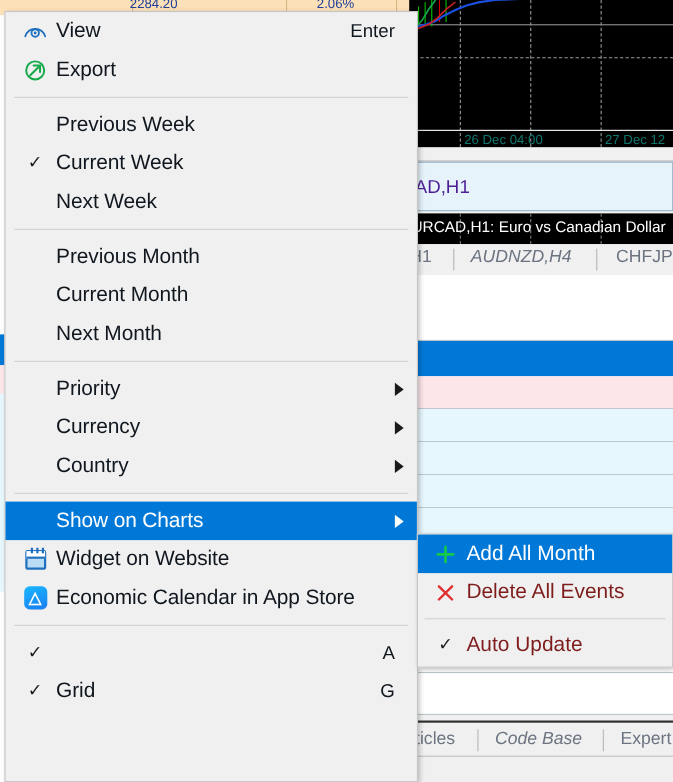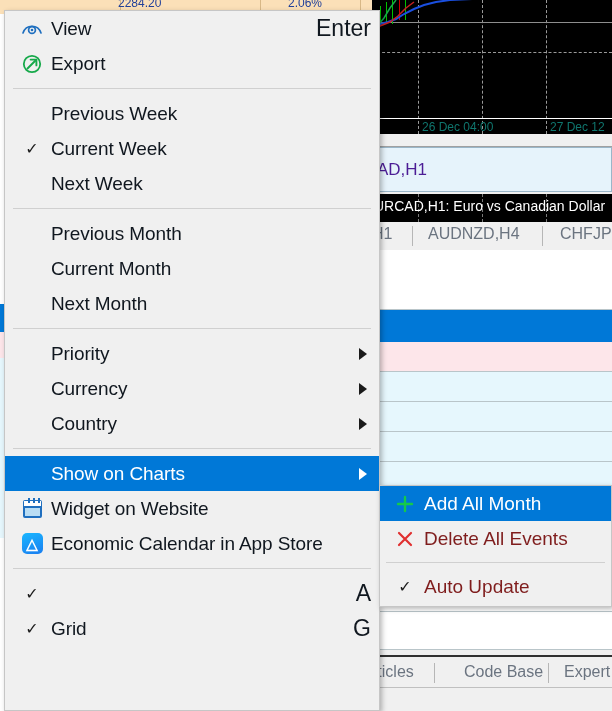--- a/index.html
+++ b/index.html
@@ -54,21 +54,21 @@
     position:absolute;left:4px;top:10px;width:376px;height:701px;
     background:#f0f0f0;border:1px solid #c6c6c6;box-sizing:border-box;
     box-shadow:2px 2px 5px rgba(0,0,0,0.28);
   }
   .mi{position:relative;height:35px;display:flex;align-items:center;cursor:default;box-sizing:border-box;}
   .mi.hl{background:#0078d7;}
   .mi .check{position:absolute;left:18px;width:18px;text-align:center;font-size:16px;color:#1a1a1a;line-height:1;}
   .mi .ico{position:absolute;left:14px;width:26px;height:26px;display:flex;align-items:center;justify-content:center;}
   .mi .lbl{position:absolute;left:46px;font-size:19px;color:#10171f;white-space:nowrap;letter-spacing:-0.1px;}
   .mi.hl .lbl{color:#ffffff;}
-  .mi .acc{position:absolute;right:8px;font-size:23px;color:#10171f;}
+  .mi .acc{position:absolute;right:20px;font-size:17px;color:#10171f;}
   .mi .arrow{position:absolute;right:12px;width:0;height:0;border-top:6px solid transparent;border-bottom:6px solid transparent;border-left:8px solid #1a1a1a;}
   .mi.hl .arrow{border-left-color:#ffffff;}
   .msep{height:1px;background:#d0d0d0;margin:7px 8px 7px 8px;}
 
   
   #submenu{
     position:absolute;left:379px;top:485px;width:233px;height:122px;
     background:#f0f0f0;border:1px solid #c6c6c6;box-sizing:border-box;
     box-shadow:2px 2px 5px rgba(0,0,0,0.28);
   }
@@ -129,21 +129,21 @@
   <div class="bg-statusbar">
     <div class="vgrid" style="left:46px;"></div>
     <div class="vgrid" style="left:110px;"></div>
     <div class="vgrid" style="left:174px;"></div>
     <div class="txt">URCAD,H1: Euro vs Canadian Dollar</div>
   </div>
 
   <div class="bg-tabstrip">
     <div class="tab" style="left:0px;">H1</div>
     <div class="sep" style="left:40px;"></div>
-    <div class="tab" style="left:56px;">AUDNZD,H4</div>
+    <div class="tab" style="left:56px;font-style:italic;">AUDNZD,H4</div>
     <div class="sep" style="left:170px;"></div>
     <div class="tab" style="left:188px;">CHFJP</div>
   </div>
 
   <div class="bg-calendar">
     <div class="crow" style="top:0px;height:60px;background:#ffffff;"></div>
     <div class="crow" style="top:60px;height:32px;background:#0078d7;border-bottom-color:#0078d7;"></div>
     <div class="crow" style="top:92px;height:30px;background:#fde6ea;"></div>
     <div class="crow" style="top:122px;height:30px;background:#e6f7fd;"></div>
     <div class="crow" style="top:152px;height:30px;background:#e6f7fd;"></div>
@@ -152,21 +152,21 @@
     <div class="crow" style="top:242px;height:30px;background:#e6f7fd;"></div>
     <div class="crow" style="top:272px;height:30px;background:#e6f7fd;"></div>
     <div class="crow" style="top:302px;height:30px;background:#ffffff;"></div>
     <div class="crow" style="top:332px;height:30px;background:#ffffff;"></div>
     <div class="crow" style="top:362px;height:38px;background:#ffffff;"></div>
   </div>
 
   <div class="bg-bottomtabs">
     <div class="btab" style="left:0px;">rticles</div>
     <div class="bsep" style="left:62px;"></div>
-    <div class="btab" style="left:92px;">Code Base</div>
+    <div class="btab" style="left:78px;font-style:italic;">Code Base</div>
     <div class="bsep" style="left:176px;"></div>
     <div class="btab" style="left:192px;">Expert</div>
   </div>
   <div class="bg-bottomline"></div>
 
   <div class="bg-leftstrip">
     <div class="lrow" style="top:0px;height:290px;background:#ffffff;"></div>
     <div class="lrow" style="top:290px;height:28px;background:#0078d7;"></div>
     <div class="lrow" style="top:318px;height:26px;background:#fde6ea;"></div>
     <div class="lrow" style="top:344px;height:180px;background:#e6f7fd;"></div>

